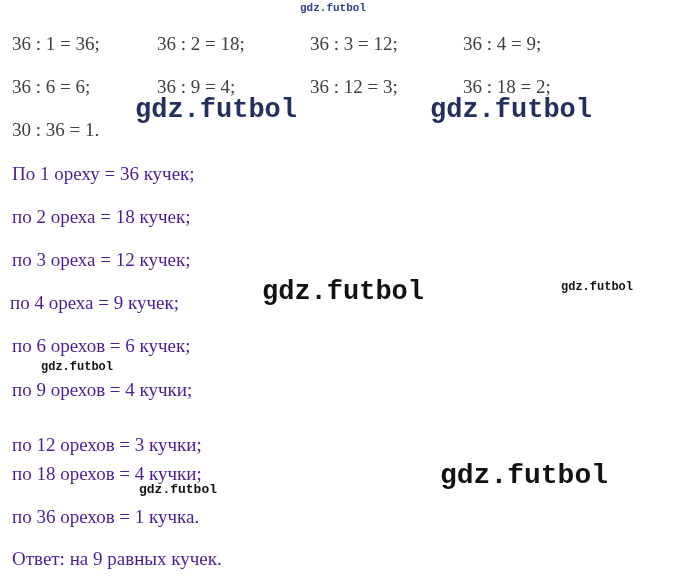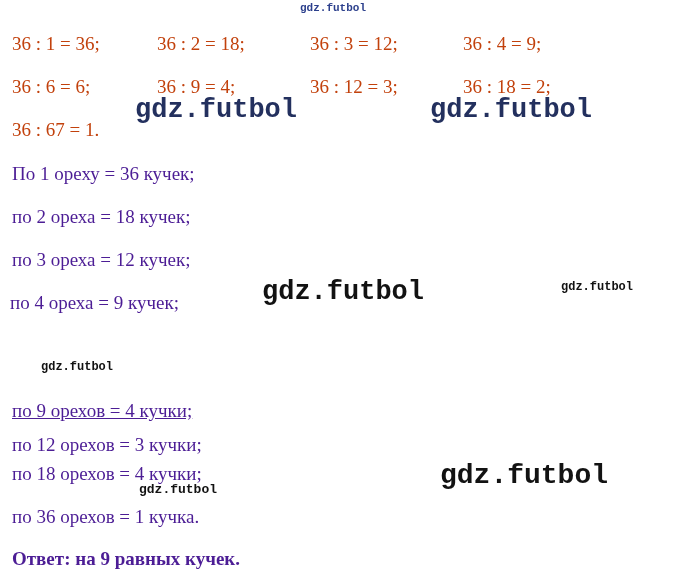--- a/index.html
+++ b/index.html
@@ -25,21 +25,21 @@
     font-size: 19px;
     line-height: 22px;
     white-space: nowrap;
     color: #4c1d95;
   }
   .eq-row {
     position: absolute;
     font-size: 19px;
     line-height: 22px;
     white-space: nowrap;
-    color: #c2410c;
+    color: #404040;
   }
   .eq-row span.eq {
     display: inline-block;
   }
   
   .wm {
     position: absolute;
     font-family: Liberation Mono, monospace;
     font-weight: bold;
     color: #23305e;
@@ -61,32 +61,33 @@
 
   <div class="eq-row" style="left:12px; top:33px;">
     <span class="eq" style="width:145px">36 : 1 = 36;</span><span class="eq" style="width:153px">36 : 2 = 18;</span><span class="eq" style="width:153px">36 : 3 = 12;</span><span class="eq">36 : 4 = 9;</span>
   </div>
 
   <div class="eq-row" style="left:12px; top:76px;">
     <span class="eq" style="width:145px">36 : 6 = 6;</span><span class="eq" style="width:153px">36 : 9 = 4;</span><span class="eq" style="width:153px">36 : 12 = 3;</span><span class="eq">36 : 18 = 2;</span>
   </div>
 
   <div class="eq-row" style="left:12px; top:119px;">
-    <span class="eq">36 : 67 = 1.</span>
+    <span class="eq">30 : 36 = 1.</span>
   </div>
 
   <div class="line" style="left:12px; top:163px;">По 1 ореху = 36 кучек;</div>
   <div class="line" style="left:12px; top:206px;">по 2 ореха = 18 кучек;</div>
   <div class="line" style="left:12px; top:249px;">по 3 ореха = 12 кучек;</div>
   <div class="line" style="left:10px; top:292px;">по 4 ореха = 9 кучек;</div>
-  <div class="line" style="left:12px; top:400px;text-decoration:underline;">по 9 орехов = 4 кучки;</div>
+  <div class="line" style="left:12px; top:335px;">по 6 орехов = 6 кучек;</div>
+  <div class="line" style="left:12px; top:379px;">по 9 орехов = 4 кучки;</div>
   <div class="line" style="left:12px; top:420px;margin-top:14px;">по 12 орехов = 3 кучки;</div>
   <div class="line" style="left:12px; top:463px;">по 18 орехов = 4 кучки;</div>
   <div class="line" style="left:12px; top:506px;">по 36 орехов = 1 кучка.</div>
-  <div class="line" style="left:12px; top:548px;font-weight:bold;">Ответ: на 9 равных кучек.</div>
+  <div class="line" style="left:12px; top:548px;">Ответ: на 9 равных кучек.</div>
 
   <div class="wm wm-top" style="left:300px; top:2px; font-size:11px;">gdz.futbol</div>
   <div class="wm" style="left:135px; top:95px; font-size:27px; color:#23305e;">gdz.futbol</div>
   <div class="wm" style="left:430px; top:95px; font-size:27px; color:#23305e;">gdz.futbol</div>
   <div class="wm wm-dark" style="left:262px; top:277px; font-size:27px;">gdz.futbol</div>
   <div class="wm wm-dark" style="left:561px; top:280px; font-size:12px;">gdz.futbol</div>
   <div class="wm wm-dark" style="left:41px; top:360px; font-size:12px;">gdz.futbol</div>
   <div class="wm wm-dark" style="left:139px; top:482px; font-size:13px;">gdz.futbol</div>
   <div class="wm wm-dark" style="left:440px; top:460px; font-size:28px;">gdz.futbol</div>
 

